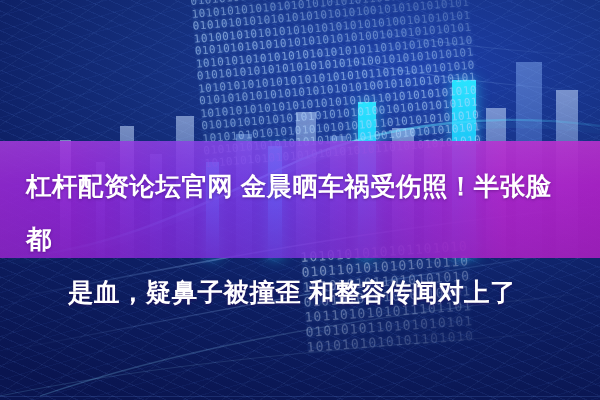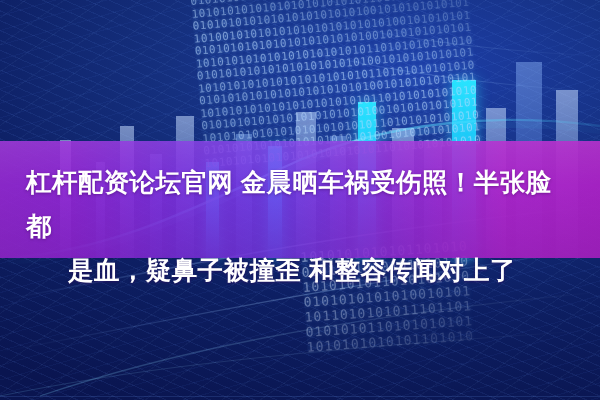--- a/index.html
+++ b/index.html
@@ -144,21 +144,21 @@
   .headline {
     position: absolute;
     left: 0;
     top: 160px;
     width: 600px;
     padding: 0 26px;
     box-sizing: border-box;
     color: #ffffff;
     font-weight: bold;
     font-size: 25.5px;
-    line-height: 44px;
+    line-height: 53px;
     letter-spacing: 0.4px;
     text-align: center;
     text-shadow: 0 1px 3px rgba(60,0,90,0.45);
   }
   .headline .line1 { display: block; text-align: left; }
   .headline .line2 { display: block; text-align: center; padding-right: 16px; }
 
   
   .bottom-seam {
     position: absolute;

